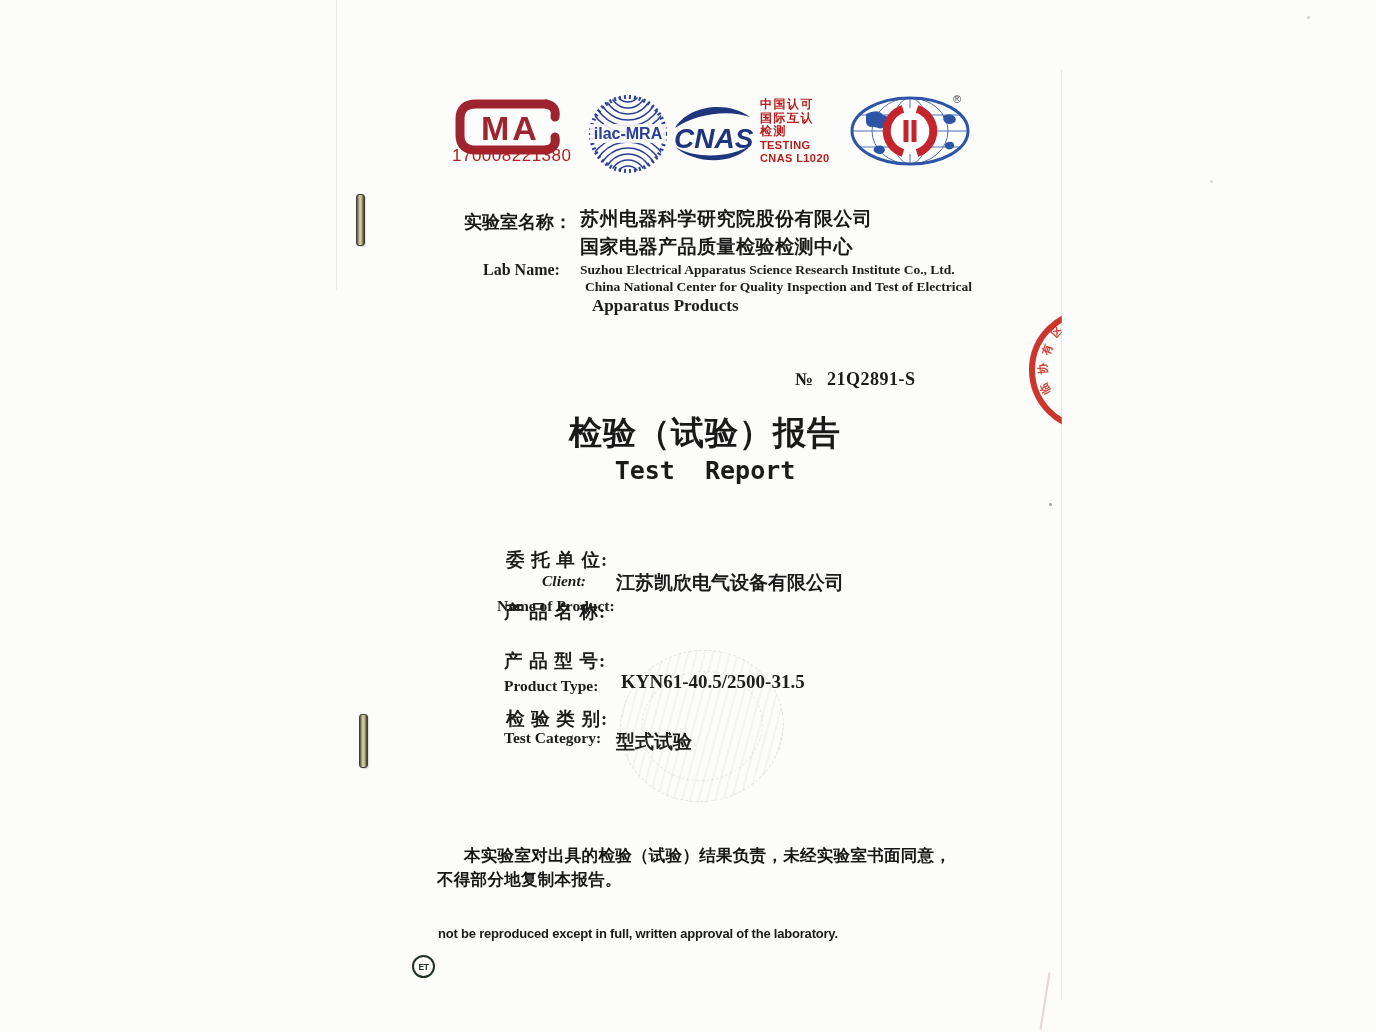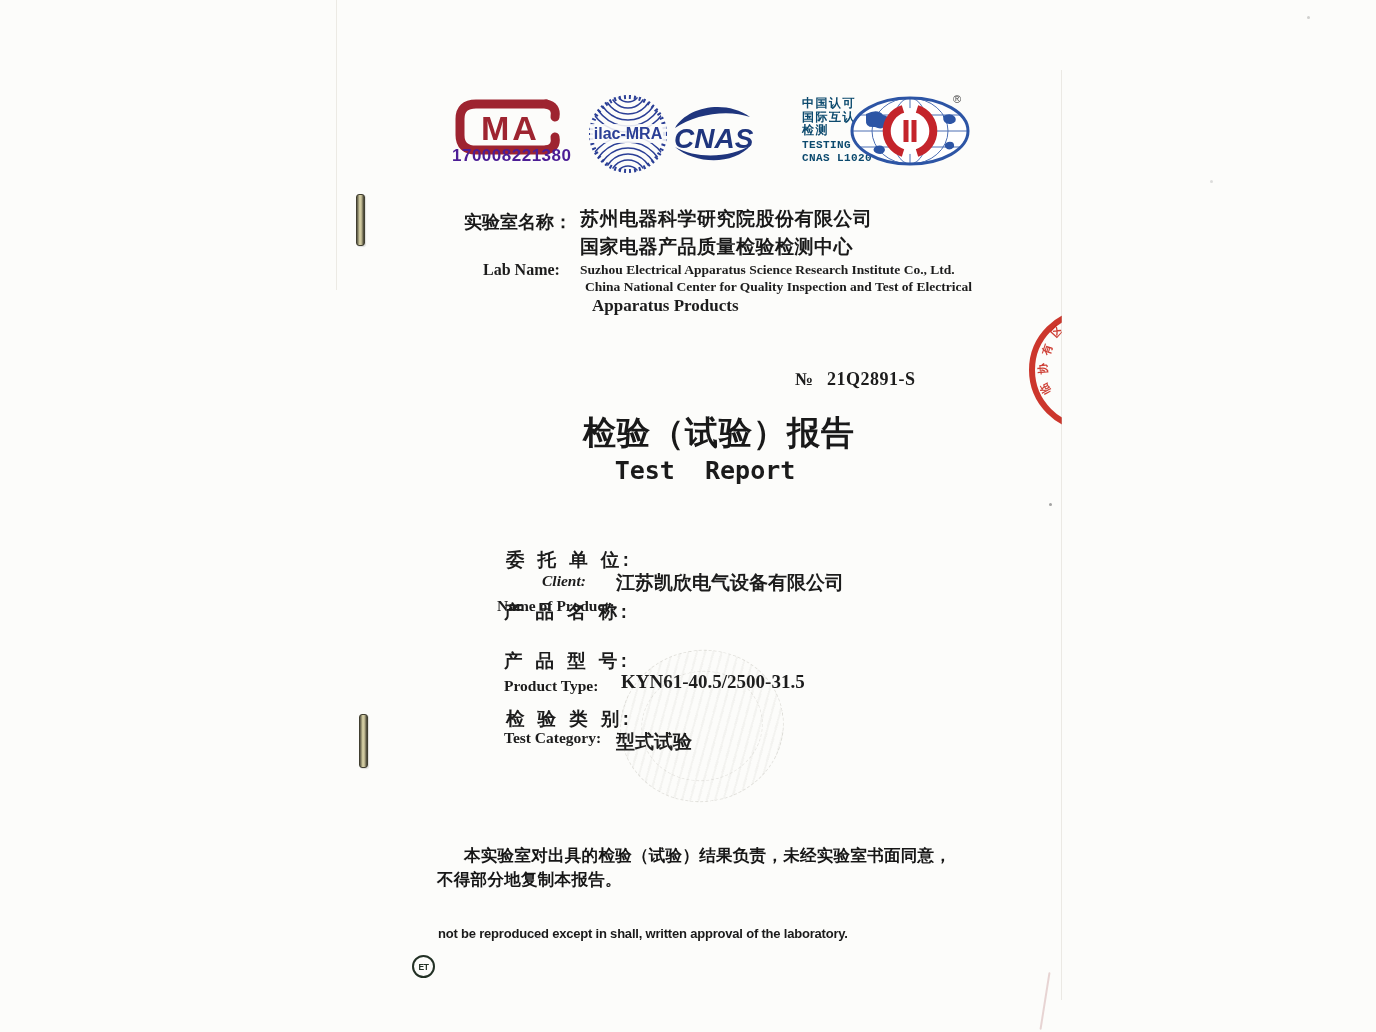--- a/index.html
+++ b/index.html
@@ -4,49 +4,49 @@
 <style>
   html,body{margin:0;padding:0;}
   body{background:#e8e8e6;font-family:"Liberation Serif",serif;}
   #scan-page{
     position:relative;width:1376px;height:1032px;margin:0 auto;
     background:#fcfcfa;overflow:hidden;color:#1f1f1f;
   }
   .abs{position:absolute;}
 
   
-  .cma-number{font-family:"Liberation Sans",sans-serif;font-weight:700;
-    font-size:17px;letter-spacing:.5px;color:#4c1d95;text-align:center;width:118px;}
-  .cnas-side{font-family:Liberation Mono, monospace;font-weight:700;
-    color:#0c4a6e;font-size:12px;line-height:13.5px;letter-spacing:1.5px;margin-left:42px;}
+  .cma-number{font-family:"Liberation Sans",sans-serif;font-weight:400;
+    font-size:17px;letter-spacing:.5px;color:#b91c1c;text-align:center;width:118px;}
+  .cnas-side{font-family:Liberation Sans, sans-serif;font-weight:700;
+    color:#b91c1c;font-size:12px;line-height:13.5px;letter-spacing:1.5px;}
   .cnas-side .en{letter-spacing:.4px;font-size:11px;}
   .reg-mark{font-family:"Liberation Sans",sans-serif;font-size:11px;color:#444;}
 
   
   .cn-bold{font-family:"Liberation Sans",sans-serif;font-weight:700;color:#191919;}
   #lab-label{left:464px;top:210px;font-size:18px;}
   #lab-cn1{left:580px;top:206px;font-size:19px;letter-spacing:.5px;}
   #lab-cn2{left:580px;top:234px;font-size:19px;letter-spacing:.5px;}
   .serif600{font-family:"Liberation Serif",serif;font-weight:600;color:#1c1c1c;}
   #lab-name-en-label{left:483px;top:261px;font-size:16px;}
   #lab-en1{left:580px;top:262px;font-size:13.5px;}
   #lab-en2{left:585px;top:279px;font-size:13.5px;}
   #lab-en3{left:592px;top:296px;font-size:17px;}
 
   
   #report-no{left:795px;top:369px;font-size:18px;}
   #report-no .num{margin-left:14px;letter-spacing:.5px;}
-  #title-cn{left:555px;top:411px;width:300px;text-align:right;
+  #title-cn{left:555px;top:411px;width:300px;text-align:center;
     font-size:33px;letter-spacing:1px;}
   #title-en{left:555px;top:456px;width:300px;text-align:center;
     font-family:"DejaVu Sans Mono",monospace;font-weight:700;font-size:25px;
     white-space:pre;color:#1b1b1b;}
 
   
-  .f-label{font-size:18.5px;letter-spacing:1px;font-family:Liberation Mono, monospace;}
+  .f-label{font-size:18.5px;letter-spacing:1px;}
   .f-value{font-size:19px;margin-top:24px;}
   .f-en{font-size:15.5px;}
 
   
   .disc-cn{font-size:16.5px;letter-spacing:.3px;color:#161616;}
   .disc-en{font-family:"Liberation Sans",sans-serif;font-weight:700;
     font-size:13px;letter-spacing:-.2px;color:#1a1a1a;}
 
   
   .staple{position:absolute;width:7px;border-radius:3px;
@@ -178,21 +178,21 @@
   <div class="abs serif600 f-label" style="left:506px;top:706px;">检 验 类 别:</div>
   <div class="abs serif600 f-value" style="left:616px;top:705px;">型式试验</div>
   <div class="abs serif600 f-en" style="left:504px;top:729px;">Test Category:</div>
 
   <div class="abs" id="seal-ghost">
     <div class="inner"></div>
   </div>
 
   <div class="abs serif600 disc-cn" style="left:464px;top:845px;">本实验室对出具的检验（试验）结果负责，未经实验室书面同意，</div>
   <div class="abs serif600 disc-cn" style="left:437px;top:869px;">不得部分地复制本报告。</div>
-  <div class="abs disc-en" style="left:438px;top:926px;">not be reproduced except in shall, written approval of the laboratory.</div>
+  <div class="abs disc-en" style="left:438px;top:926px;">not be reproduced except in full, written approval of the laboratory.</div>
 
   <div class="staple" id="staple-top"></div>
   <div class="staple" id="staple-bottom"></div>
 
   <div class="abs" id="footer-mark">ET</div>
 
   <svg class="abs" style="left:1016px;top:306px;" width="46" height="138" viewBox="0 0 46 138">
     <circle cx="74" cy="64" r="58" fill="none" stroke="#c8251a" stroke-width="6" opacity="0.92"></circle>
     <g fill="#c8251a" font-family="Liberation Sans, sans-serif" font-size="11" font-weight="bold" opacity="0.88">
       <text x="40" y="32" transform="rotate(-48 40 32)">区</text>

